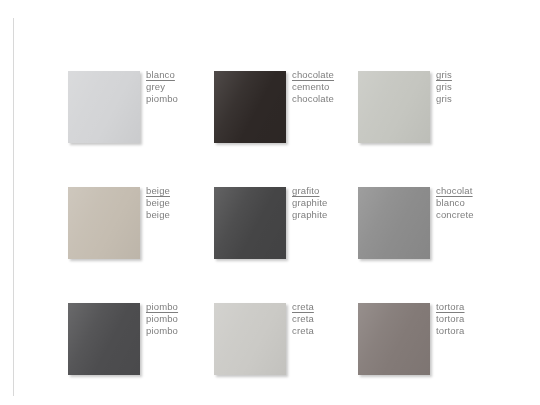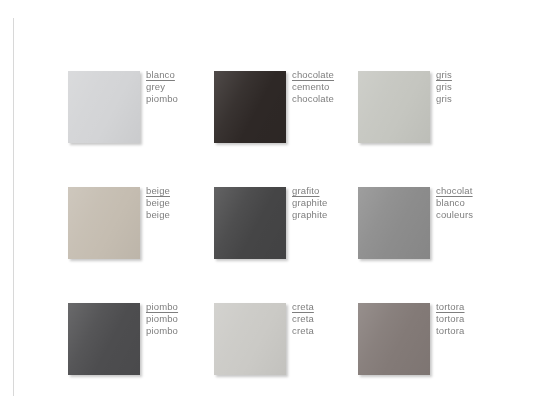--- a/index.html
+++ b/index.html
@@ -172,21 +172,21 @@
         </div>
       </div>
 
       <div class="cell c2">
         <div class="swatch" style="background-color: rgb(140, 140, 140);">
           <div class="sheen"></div>
         </div>
         <div class="labels">
           <div class="lead">chocolat</div>
           <div>blanco</div>
-          <div>couleurs</div>
+          <div>concrete</div>
         </div>
       </div>
     </div>
 
     <div class="row">
       <div class="cell c0">
         <div class="swatch" style="background-color: rgb(77, 77, 79);">
           <div class="sheen"></div>
         </div>
         <div class="labels">

